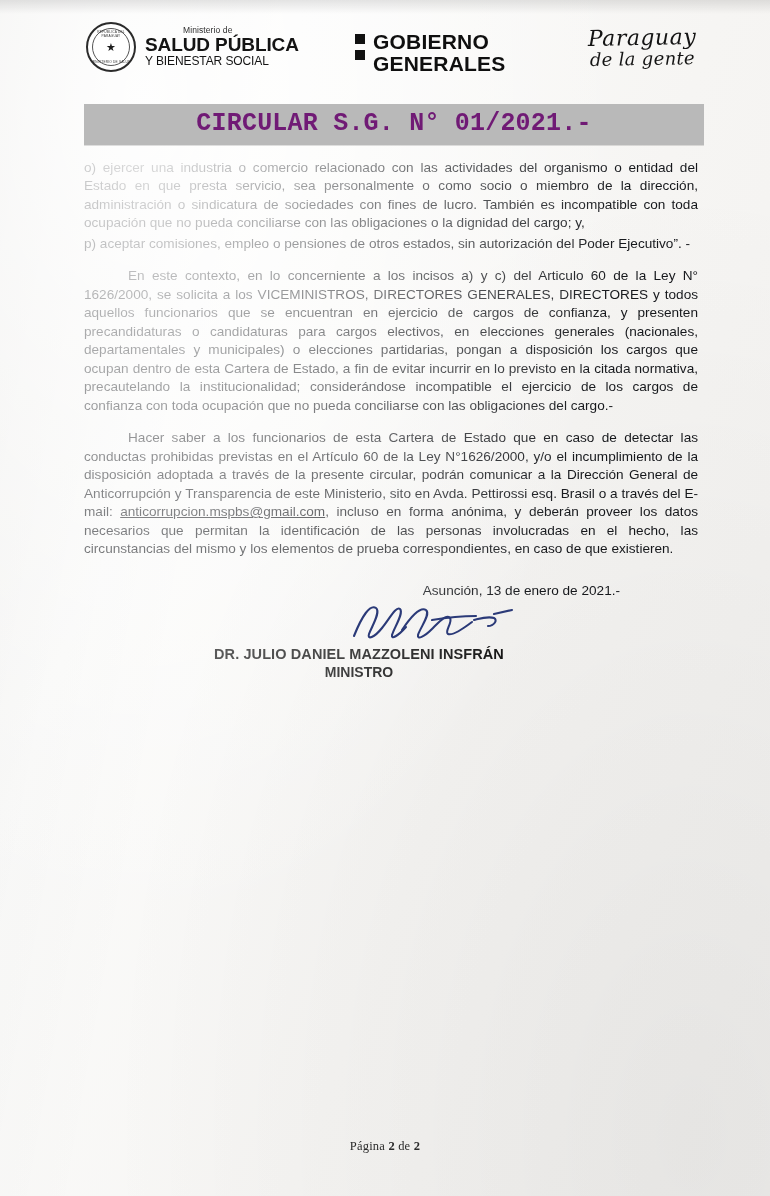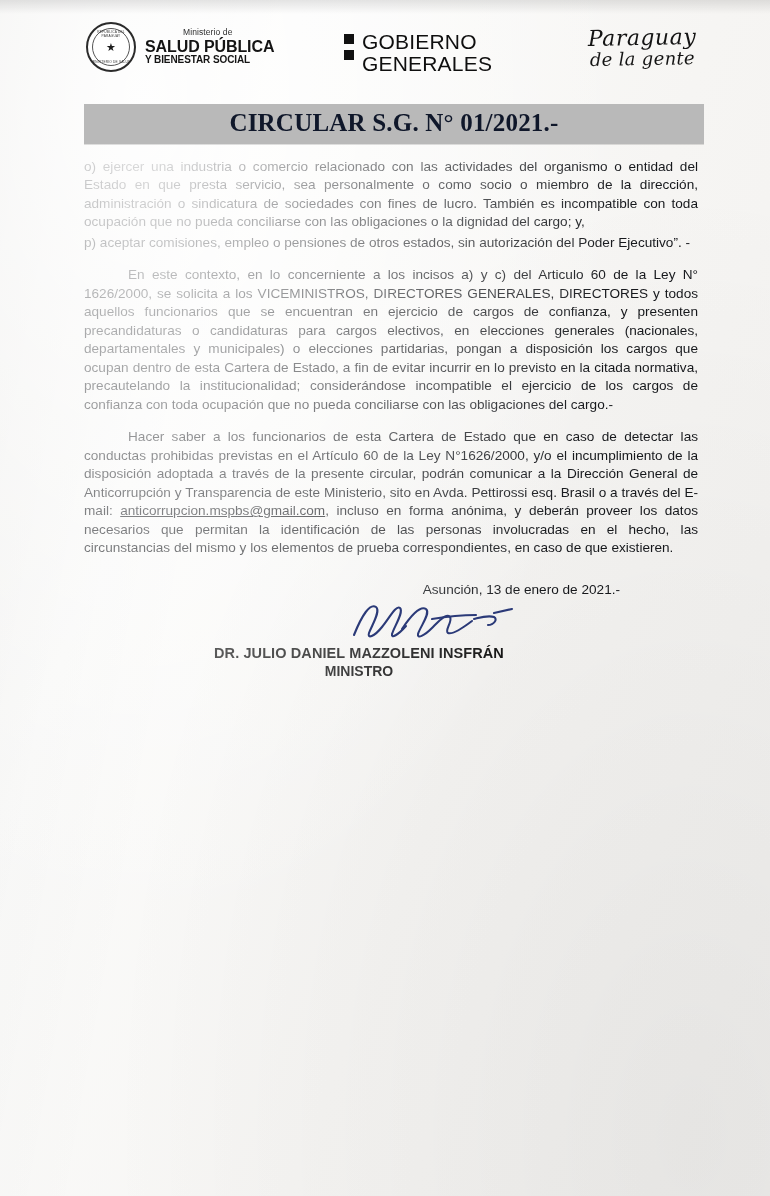--- a/index.html
+++ b/index.html
@@ -95,28 +95,28 @@
   .seal .seal-bottom { bottom: 6px; }
 
   .ministry-text { line-height: 1.08; }
   .ministry-text .line-small {
     font-size: 8.5px;
     color: #2d2d2d;
     letter-spacing: 0.1px;
     padding-left: 38px;
   }
   .ministry-text .line-big {
-    font-size: 16px;
+    font-size: 19px;
     font-weight: 700;
     letter-spacing: -0.1px;
     color: #141414;
   }
   .ministry-text .line-mid {
-    font-size: 10px;
-    font-weight: 700;
+    font-size: 12px;
+    font-weight: 400;
     letter-spacing: -0.1px;
     color: #141414;
   }
 
   .gobierno {
     display: flex;
     align-items: center;
     gap: 8px;
     margin-left: -26px;
   }
@@ -126,21 +126,21 @@
     gap: 6px;
   }
   .gob-squares i {
     display: block;
     width: 10px;
     height: 10px;
     background: #111;
   }
   .gob-text {
     font-size: 21px;
-    font-weight: 400;
+    font-weight: 700;
     line-height: 1.04;
     letter-spacing: 0.2px;
     color: #0f0f0f;
     margin-top: 12px;
   }
 
   .paraguay {
     text-align: center;
     line-height: 1.0;
     transform: rotate(-1deg);
@@ -165,25 +165,25 @@
   
   .title-band {
     position: relative;
     margin: 22px 66px 0 84px;
     background: #b9b9b9;
     padding: 5px 0 7px;
     text-align: center;
     box-shadow: 0 1px 0 rgba(0,0,0,0.12);
   }
   .title-band .title-text {
-    font-family: Liberation Serif, serif;
+    font-family: Liberation Mono, monospace;
     font-weight: 700;
     font-size: 25px;
     letter-spacing: 0.2px;
-    color: #0f172a;
+    color: #701a75;
   }
 
   
   .body-copy {
     margin: 14px 72px 0 84px;
     font-family: "Liberation Sans", sans-serif;
     font-size: 13.6px;
     line-height: 1.36;
     color: #16181c;
     text-align: justify;
@@ -309,14 +309,17 @@
           <path d="M138 24 C 146 22, 152 20, 158 22 C 162 24, 158 30, 152 30"></path>
           <path d="M158 18 L 176 14"></path>
         </g>
       </svg>
     </div>
 
     <div class="sig-name">DR. JULIO DANIEL MAZZOLENI INSFRÁN</div>
     <div class="sig-role">MINISTRO</div>
   </div>
 
+  <div class="footer">
+    <span>Página </span><b>2</b><span> de </span><b>2</b>
+  </div>
 
 </div>
 
 </body></html>

